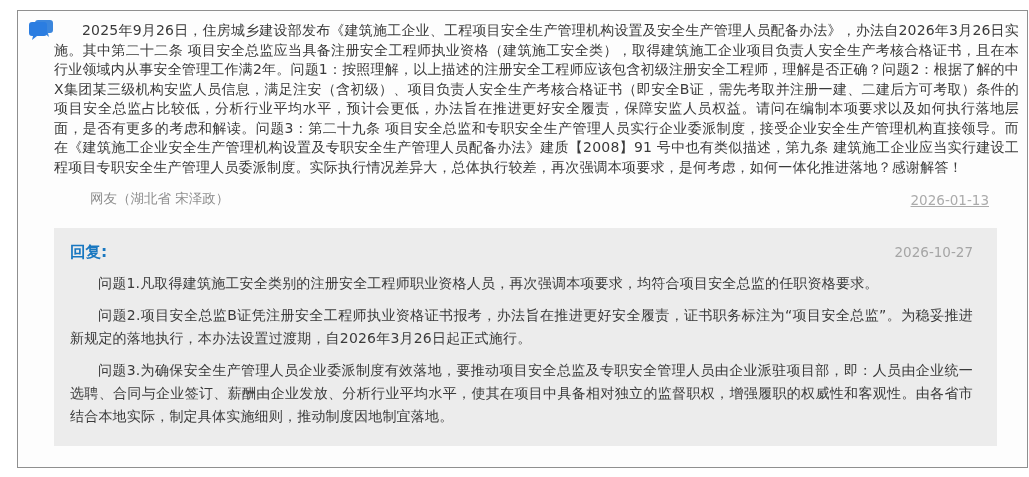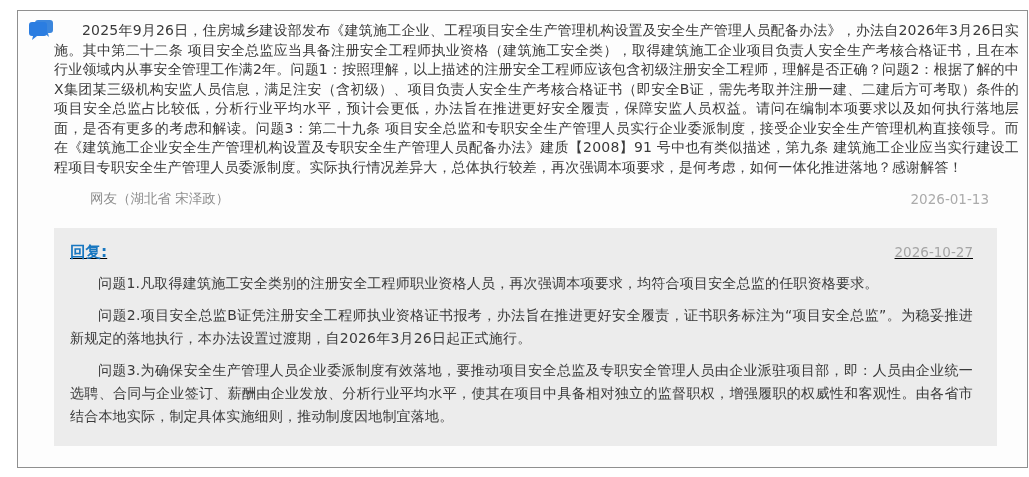--- a/index.html
+++ b/index.html
@@ -37,40 +37,39 @@
     font-size: 14px;
     line-height: 19.5px;
     color: #3a3a3a;
     text-align: justify;
     text-indent: 2em;
     letter-spacing: 0.2px;
   }
   .q-meta {
     display: flex;
     justify-content: space-between;
-    align-items: center;
+    align-items: flex-end;
     margin-top: 13px;
     padding-left: 36px;
     padding-right: 30px;
     font-size: 13.5px;
     gap: 39px;
   }
   .author { color: #8d8d8d; }
-  .q-date { color: #ababab; }
+  .q-date { color: #ababab; text-decoration: underline; }
   .reply {
     margin: 20px 30px 0 36px;
     background: #ececec;
     padding: 14px 24px 18px 16px;
     box-sizing: border-box;
   }
   .reply-head {
     display: flex;
     justify-content: space-between;
     align-items: baseline;
-    text-decoration: underline;
   }
   .reply-label {
     color: #1877c0;
     font-weight: bold;
     font-size: 15.5px;
   }
   .reply-date {
     color: #a5a5a5;
     font-size: 13.5px;
   }

